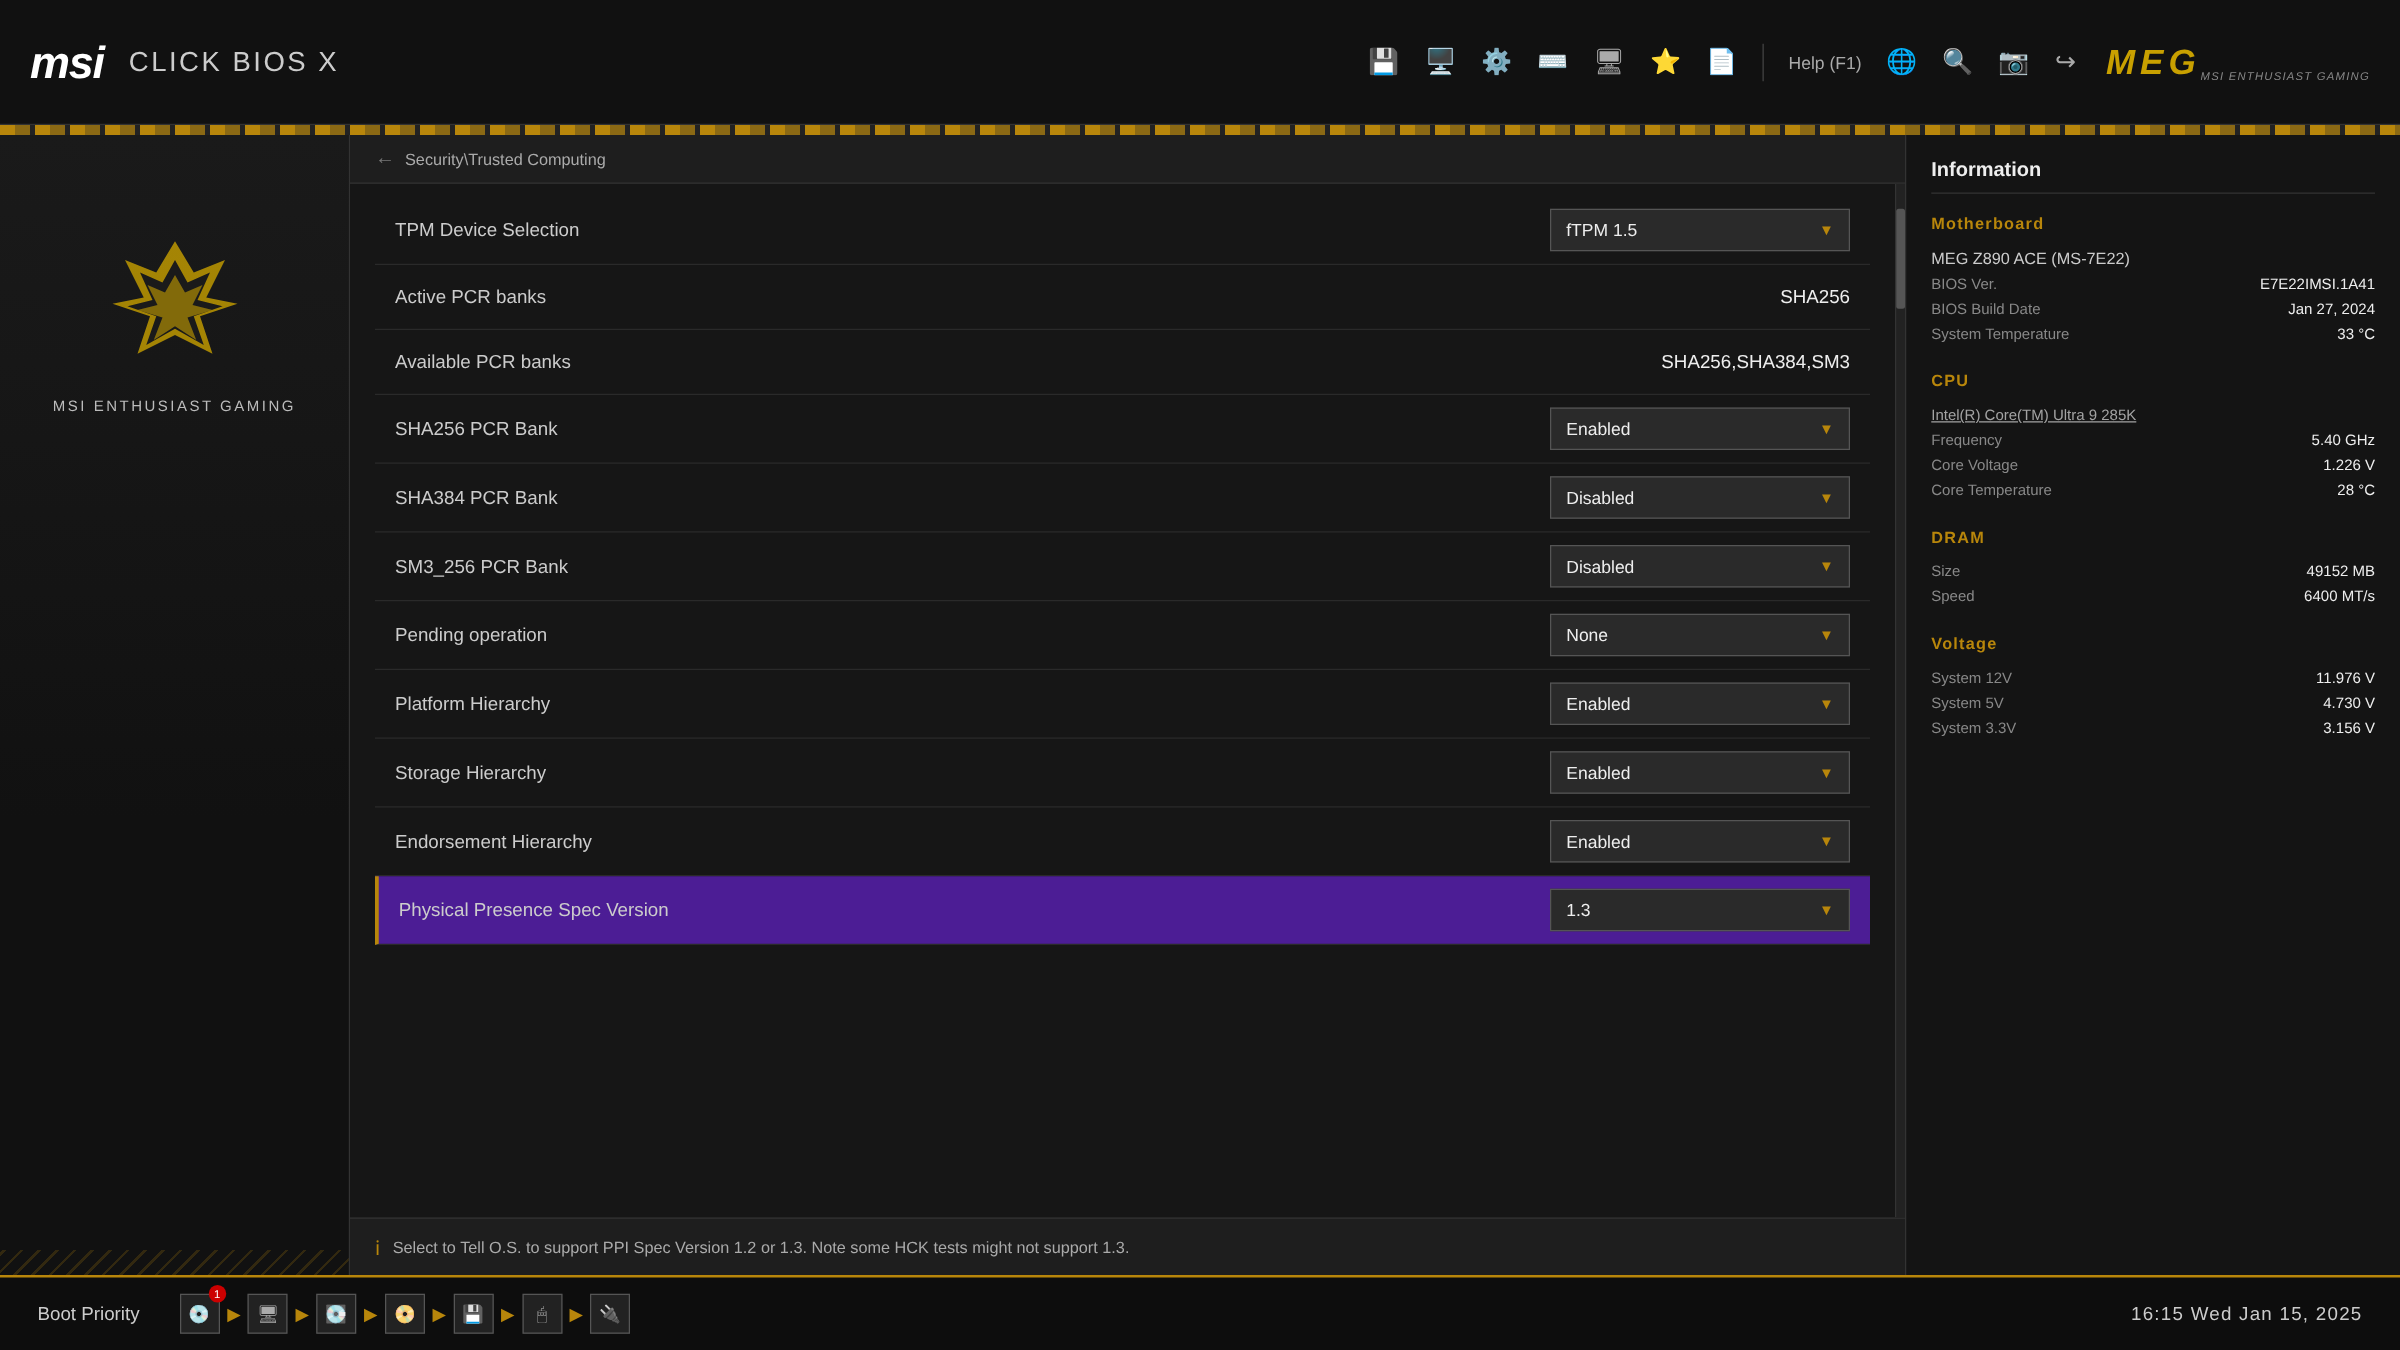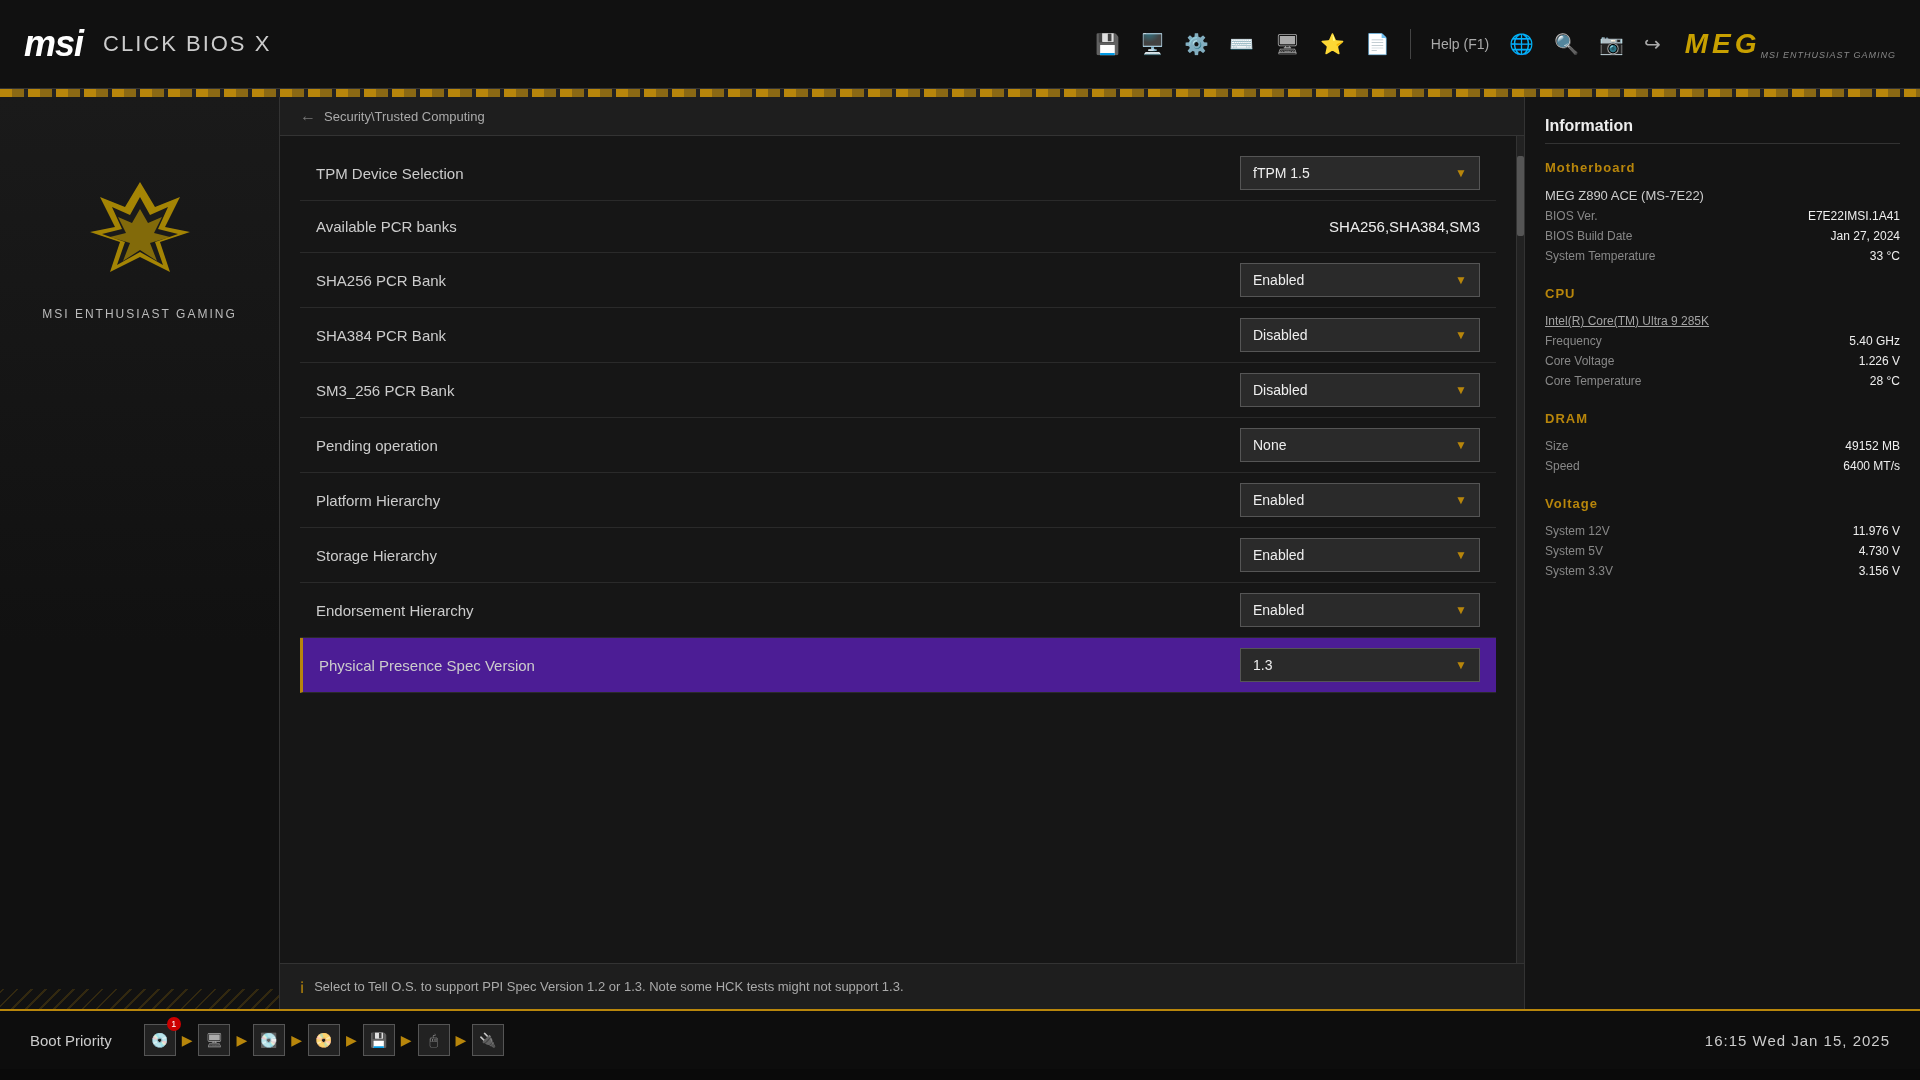--- a/index.html
+++ b/index.html
@@ -11,21 +11,21 @@
       color: #ccc;
       overflow: hidden;
       position: relative;
     }
 
     
     .header {
       display: flex;
       align-items: center;
       background: #111;
-      height: 89px;
+      height: 100px;
       padding: 0 24px;
       border-bottom: 1px solid #333;
       position: relative;
       z-index: 10;
     }
     .msi-logo {
       font-size: 36px;
       font-weight: 900;
       color: #fff;
       font-style: italic;
@@ -410,20 +410,24 @@
       <div class="settings-list">
 
         <div class="setting-row">
           <span class="setting-label">TPM Device Selection</span>
           <div class="setting-dropdown">
             <span>fTPM 1.5</span>
             <span class="arrow">▼</span>
           </div>
         </div>
 
+        <div class="setting-row">
+          <span class="setting-label">Active PCR banks</span>
+          <span class="setting-value-text">SHA256</span>
+        </div>
 
         <div class="setting-row">
           <span class="setting-label">Available PCR banks</span>
           <span class="setting-value-text">SHA256,SHA384,SM3</span>
         </div>
 
         <div class="setting-row">
           <span class="setting-label">SHA256 PCR Bank</span>
           <div class="setting-dropdown">
             <span>Enabled</span>

